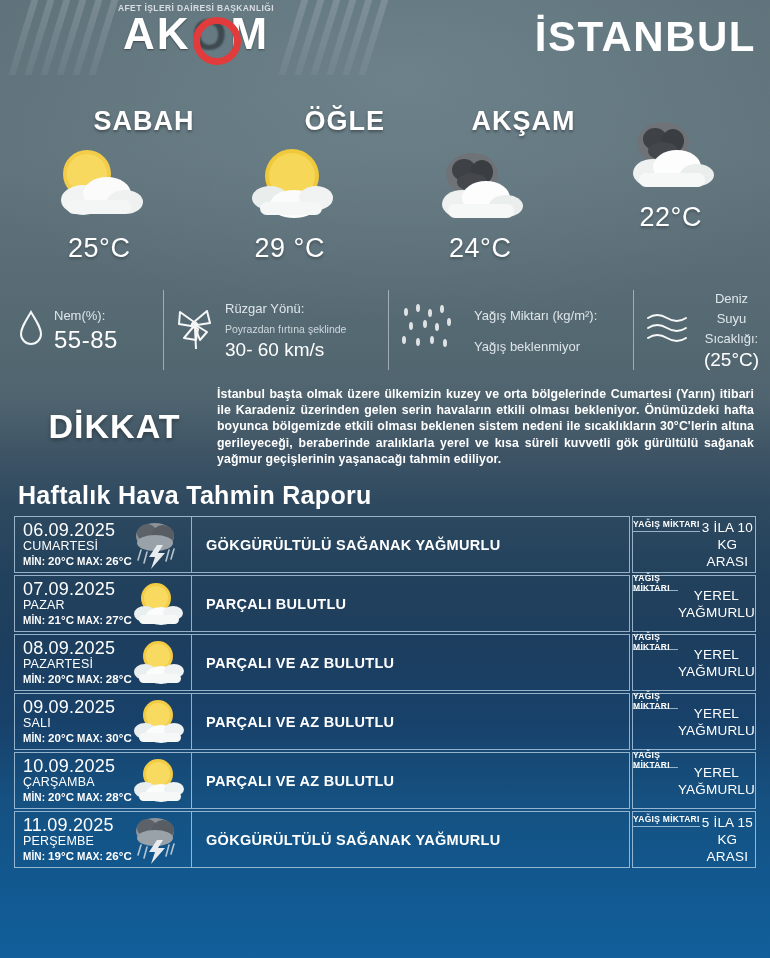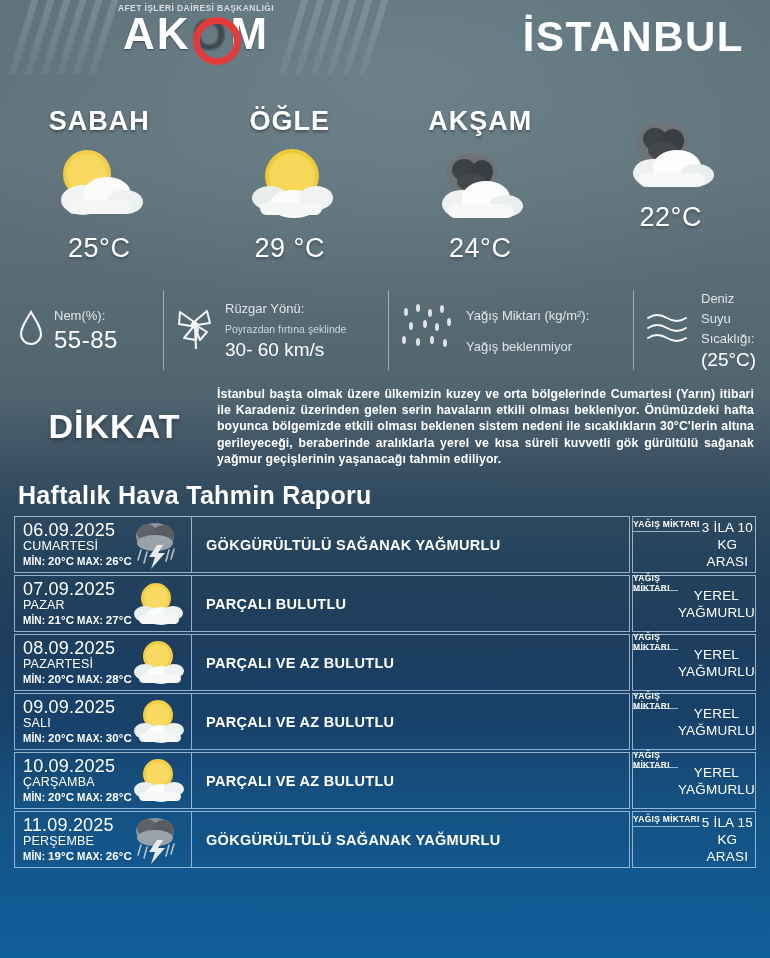--- a/index.html
+++ b/index.html
@@ -45,49 +45,49 @@
   }
   .logo-main .ring {
     position: relative; display: inline-block; color: transparent; width: 40px;
   }
   .logo-main .ring::before {
     content: ""; position: absolute; left: 50%; top: 50%;
     width: 34px; height: 34px; margin: -17px 0 0 -17px;
     border-radius: 50%; border: 7px solid #e23b3b;
   }
   .city-title {
-    position: absolute; right: 26px; top: 14px;
+    position: absolute; right: 14px; top: 14px;
     font-size: 42px; font-weight: 600; color: #ffffff;
     letter-spacing: 1.5px; line-height: 46px;
   }
   
   .days { display: flex; margin-top: 28px; padding: 0 4px; }
   .day { flex: 1; text-align: center; }
   .day-label {
     font-size: 27px; font-weight: bold; color: #ffffff;
-    letter-spacing: 1px; text-shadow: 0 2px 3px rgba(0,0,0,0.35);
+    letter-spacing: 1px; text-shadow: 0 2px 3px rgba(0,0,0,0.35); text-align: right;
   }
   .day-icon { height: 96px; display: flex; align-items: center; justify-content: center; }
   .day-temp {
     font-size: 27px; font-weight: 500; color: #ffffff; letter-spacing: 0.5px;
     text-shadow: 0 2px 3px rgba(0,0,0,0.3);
   }
   
   .metrics {
     display: flex; margin-top: 20px; height: 92px; padding: 0 8px;
     color: #eef2f4;
   }
   .metric { display: flex; align-items: center; position: relative; padding-left: 10px; }
   .metric + .metric::before {
     content: ""; position: absolute; left: 0; top: 6px; bottom: 6px;
     width: 1px; background: rgba(255,255,255,0.45);
   }
   .m-hum   { width: 155px; }
   .m-wind  { width: 225px; }
-  .m-prec  { width: 245px; }
+  .m-prec  { width: 245px; gap: 8px; }
   .m-sea   { flex: 1; padding-left: 12px; }
   .m-icon { flex: 0 0 auto; margin-right: 10px; opacity: 0.95; }
   .m-text { line-height: 1.25; }
   .m-cap { font-size: 13px; color: #dfe6ea; }
   .m-sub { font-size: 10.5px; color: #cfd8dd; }
   .m-val { font-size: 24px; color: #ffffff; letter-spacing: 0.5px; }
   .m-val-sm { font-size: 19px; color: #ffffff; }
   .m-note { font-size: 13px; color: #dde4e9; margin-top: 14px; }
   
   .warning { display: flex; margin-top: 10px; padding: 0 12px; align-items: center; }
@@ -295,21 +295,21 @@
   <div class="metric m-sea">
     <span class="m-icon">
       <svg width="46" height="38" viewBox="0 0 46 38">
         <g fill="none" stroke="#ffffff" stroke-width="2" stroke-linecap="round">
           <path d="M3 9 Q12 3 22 9 T41 9"></path>
           <path d="M3 19 Q12 13 22 19 T41 19"></path>
           <path d="M3 29 Q12 23 22 29 T41 29"></path>
         </g>
       </svg>
     </span>
-    <span class="m-text" style="">
+    <span class="m-text" style="text-align:center">
       <span class="m-cap">Deniz Suyu Sıcaklığı:</span><br>
       <span class="m-val-sm">(25°C)</span>
     </span>
   </div>
 </div>
 
 <div class="warning">
   <div class="dikkat">DİKKAT</div>
   <div class="warn-body">İstanbul başta olmak üzere ülkemizin kuzey ve orta bölgelerinde Cumartesi (Yarın) itibari ile Karadeniz üzerinden gelen serin havaların etkili olması bekleniyor. Önümüzdeki hafta boyunca bölgemizde etkili olması beklenen sistem nedeni ile sıcaklıkların 30°C'lerin altına gerileyeceği, beraberinde aralıklarla yerel ve kısa süreli kuvvetli gök gürültülü sağanak yağmur geçişlerinin yaşanacağı tahmin ediliyor.</div>
 </div>

